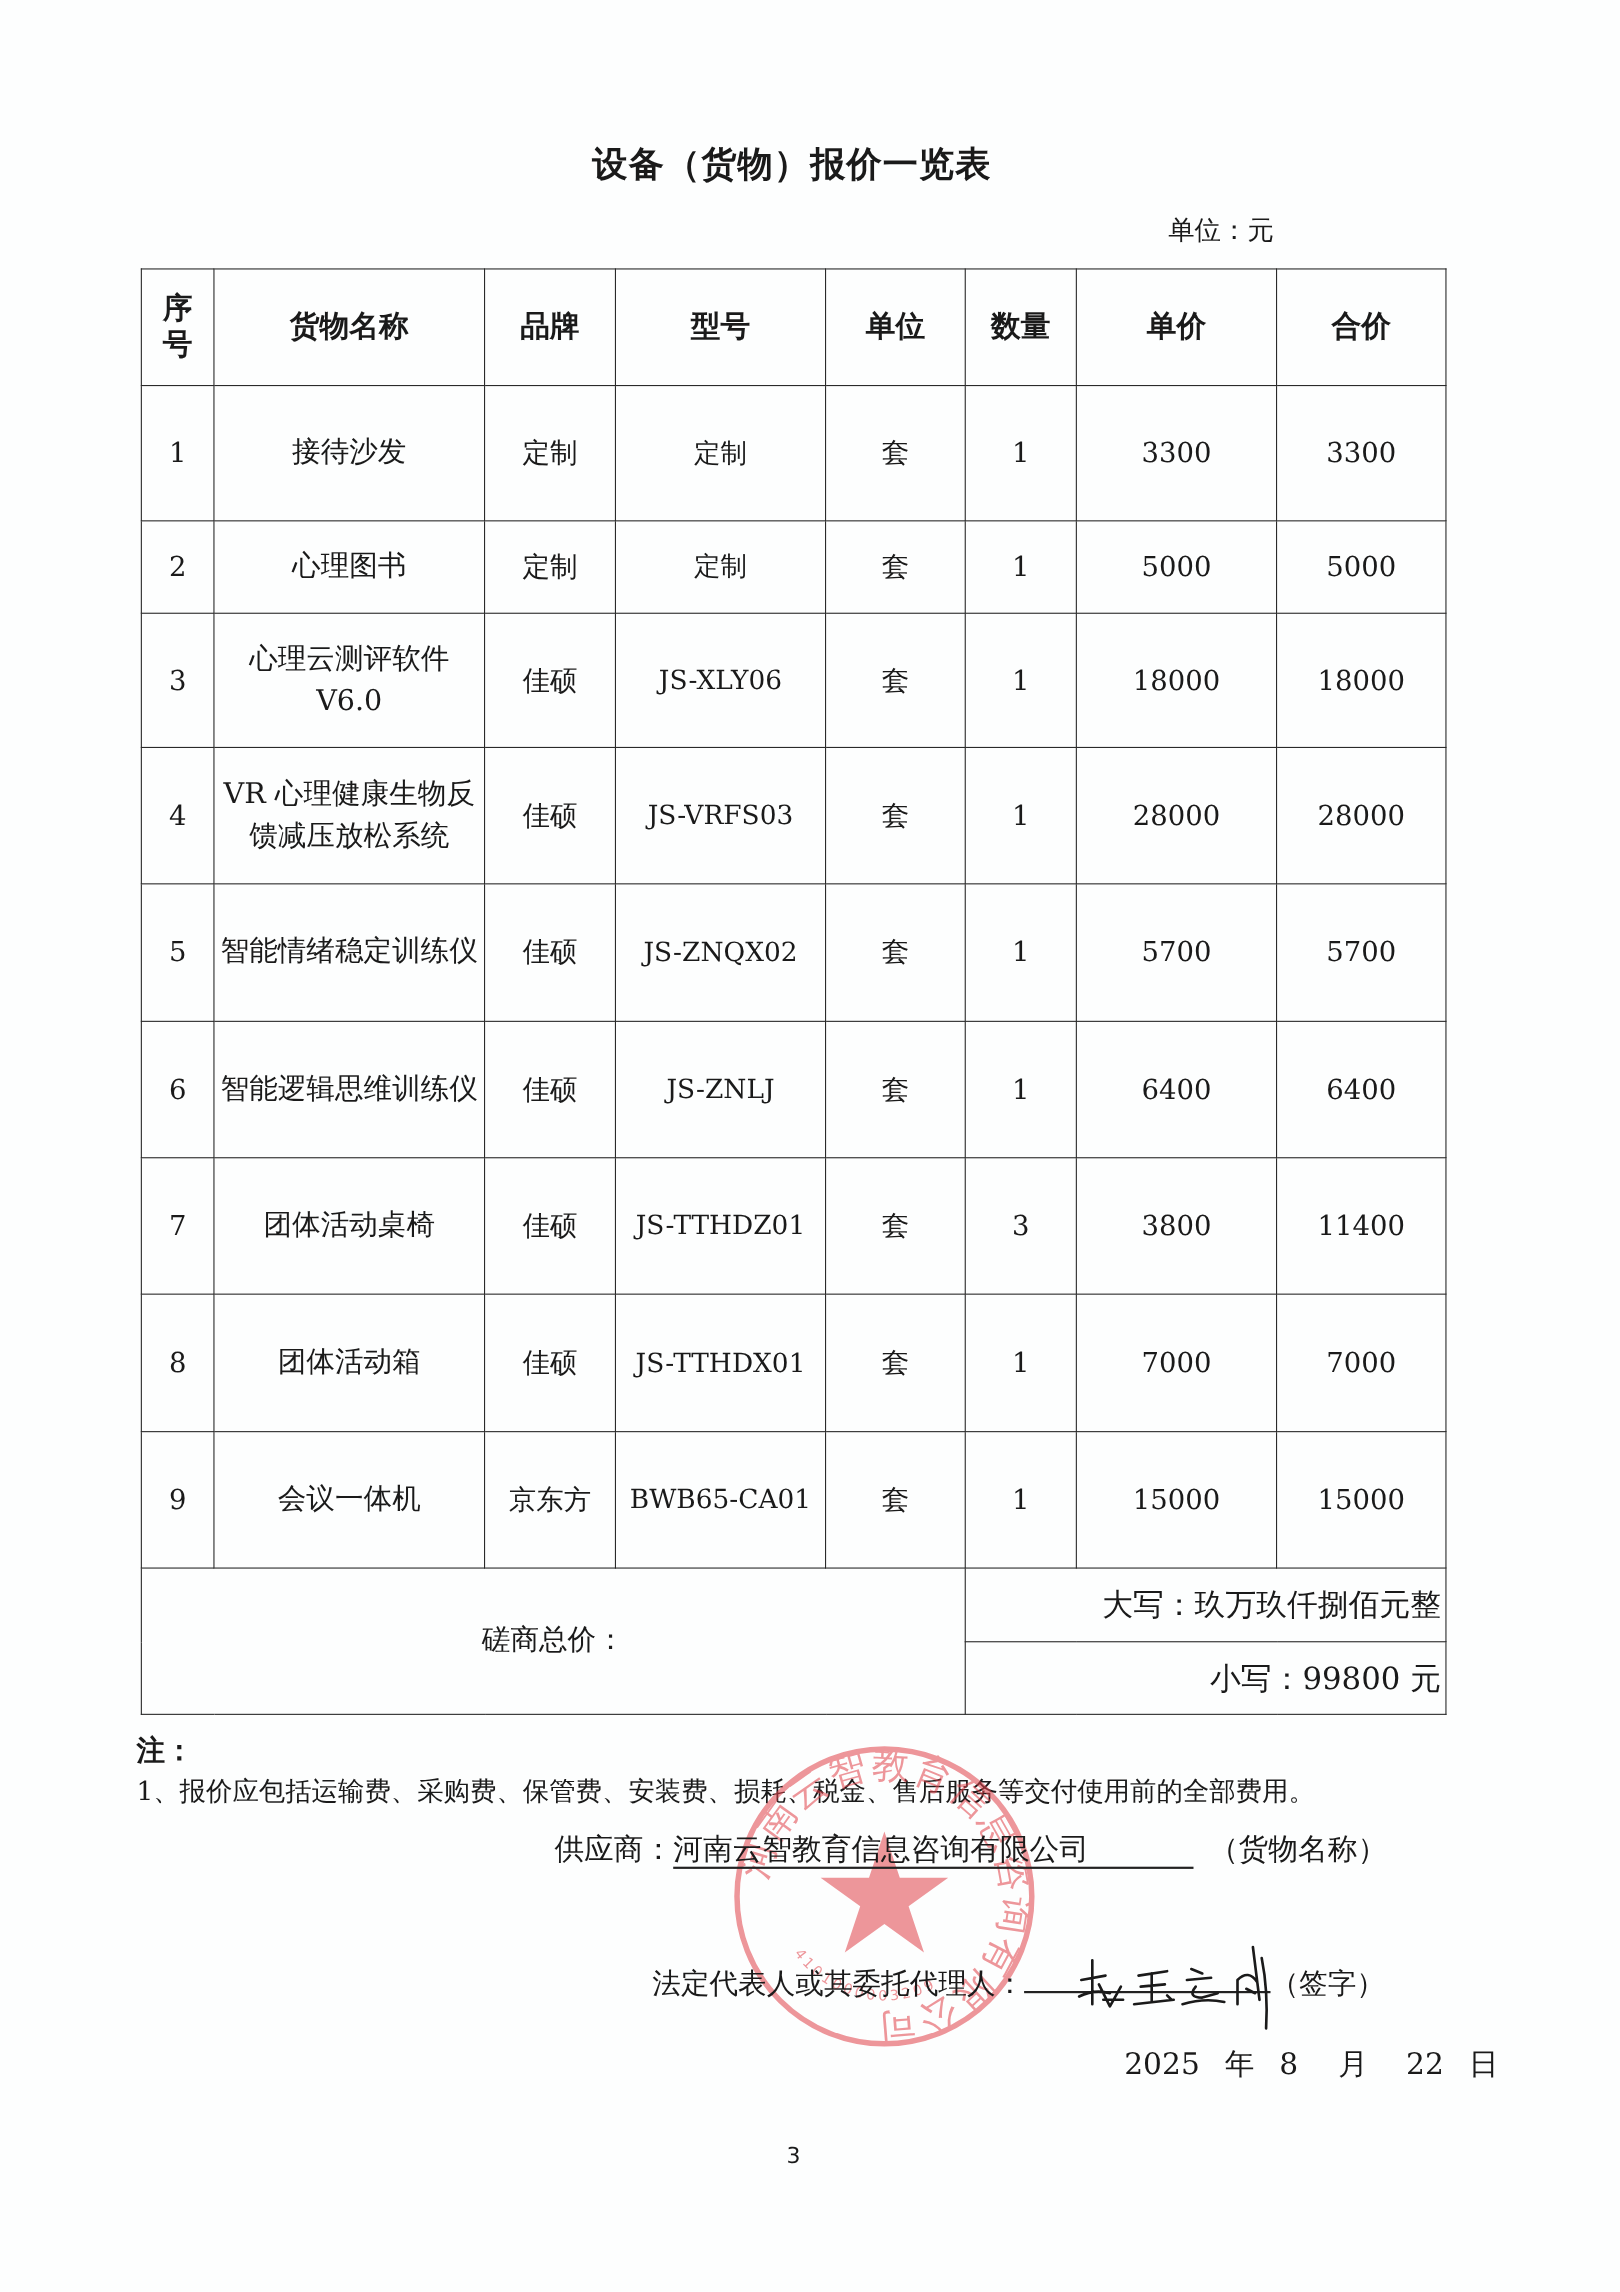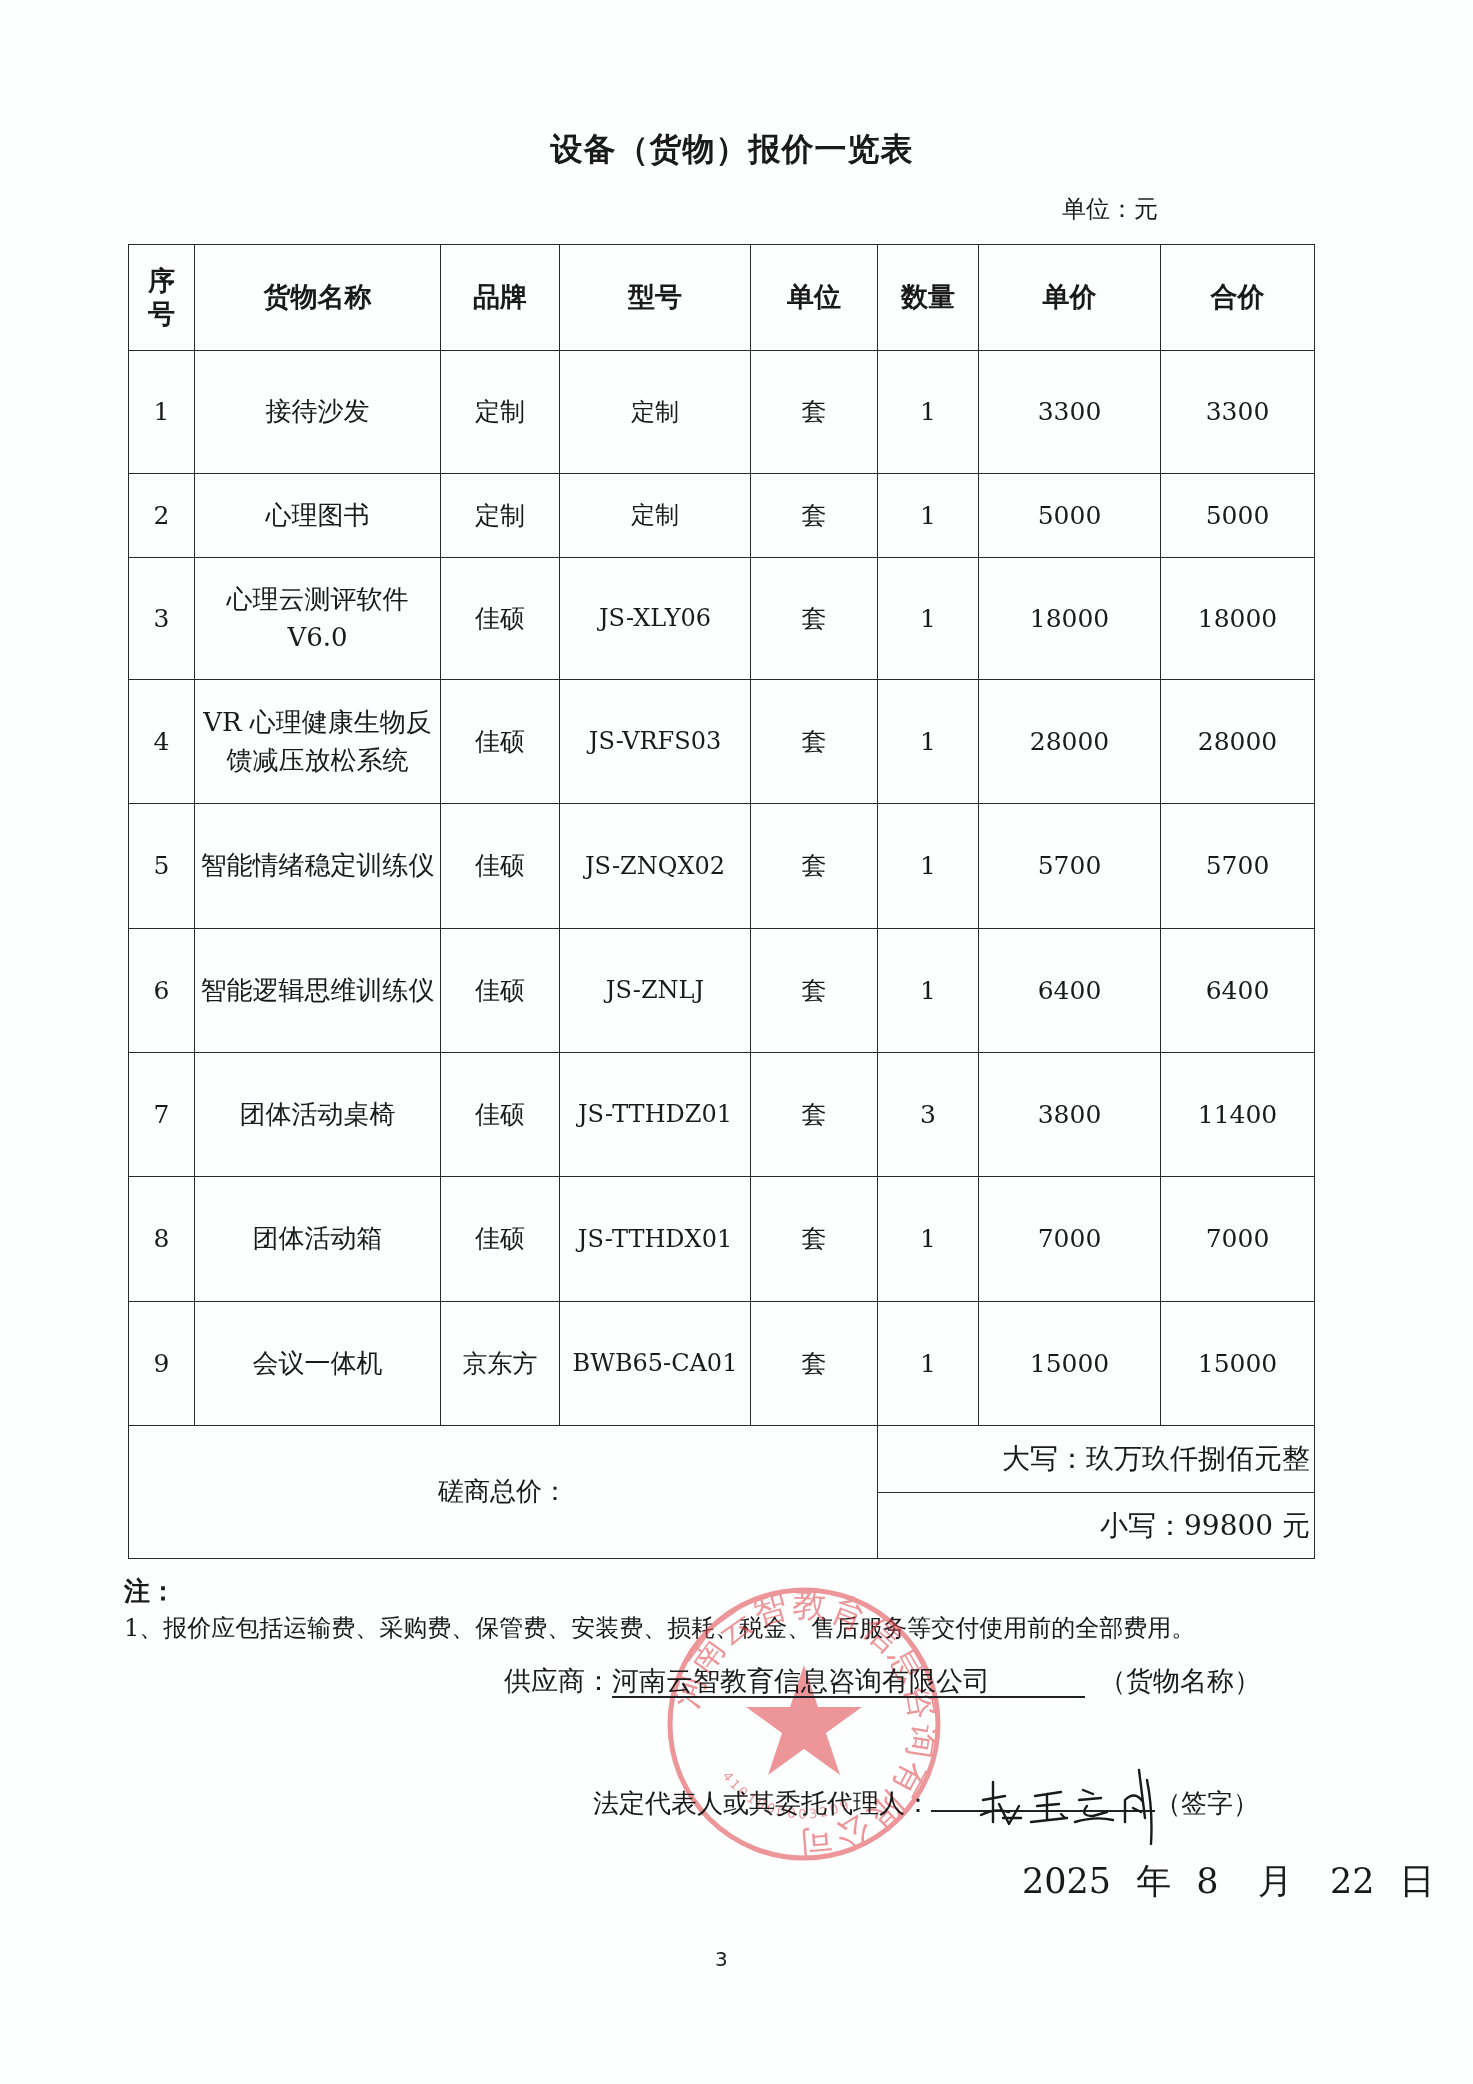--- a/index.html
+++ b/index.html
@@ -18,21 +18,20 @@
   }
   .abs { position: absolute; }
 
   .title {
     left: 0; width: 1440px; top: 128px;
     text-align: center;
     font-size: 32px;
     font-weight: bold;
     letter-spacing: 1px;
     font-family: "DejaVu Sans", "Liberation Sans", sans-serif;
-    margin-left: 12px;
   }
   .unit {
     left: 1062px; top: 193px;
     font-size: 24px;
   }
 
   
   .tbl {
     position: absolute;
     left: 128px; top: 244px;
@@ -101,21 +100,21 @@
     display: inline-block;
     width: 224px;
     height: 30px;
     border-bottom: 2px solid #222;
     position: relative;
   }
   .sign-note { }
 
   .date-row {
     left: 1022px; top: 1858px;
-    font-size: 35px;
+    font-size: 27px;
     white-space: nowrap;
     word-spacing: 4px;
   }
   .date-row span { margin-right: 10px; }
 
   .page-num {
     left: 715px; top: 1947px;
     font-size: 20px;
     font-family: "DejaVu Sans", "Liberation Sans", sans-serif;
   }

